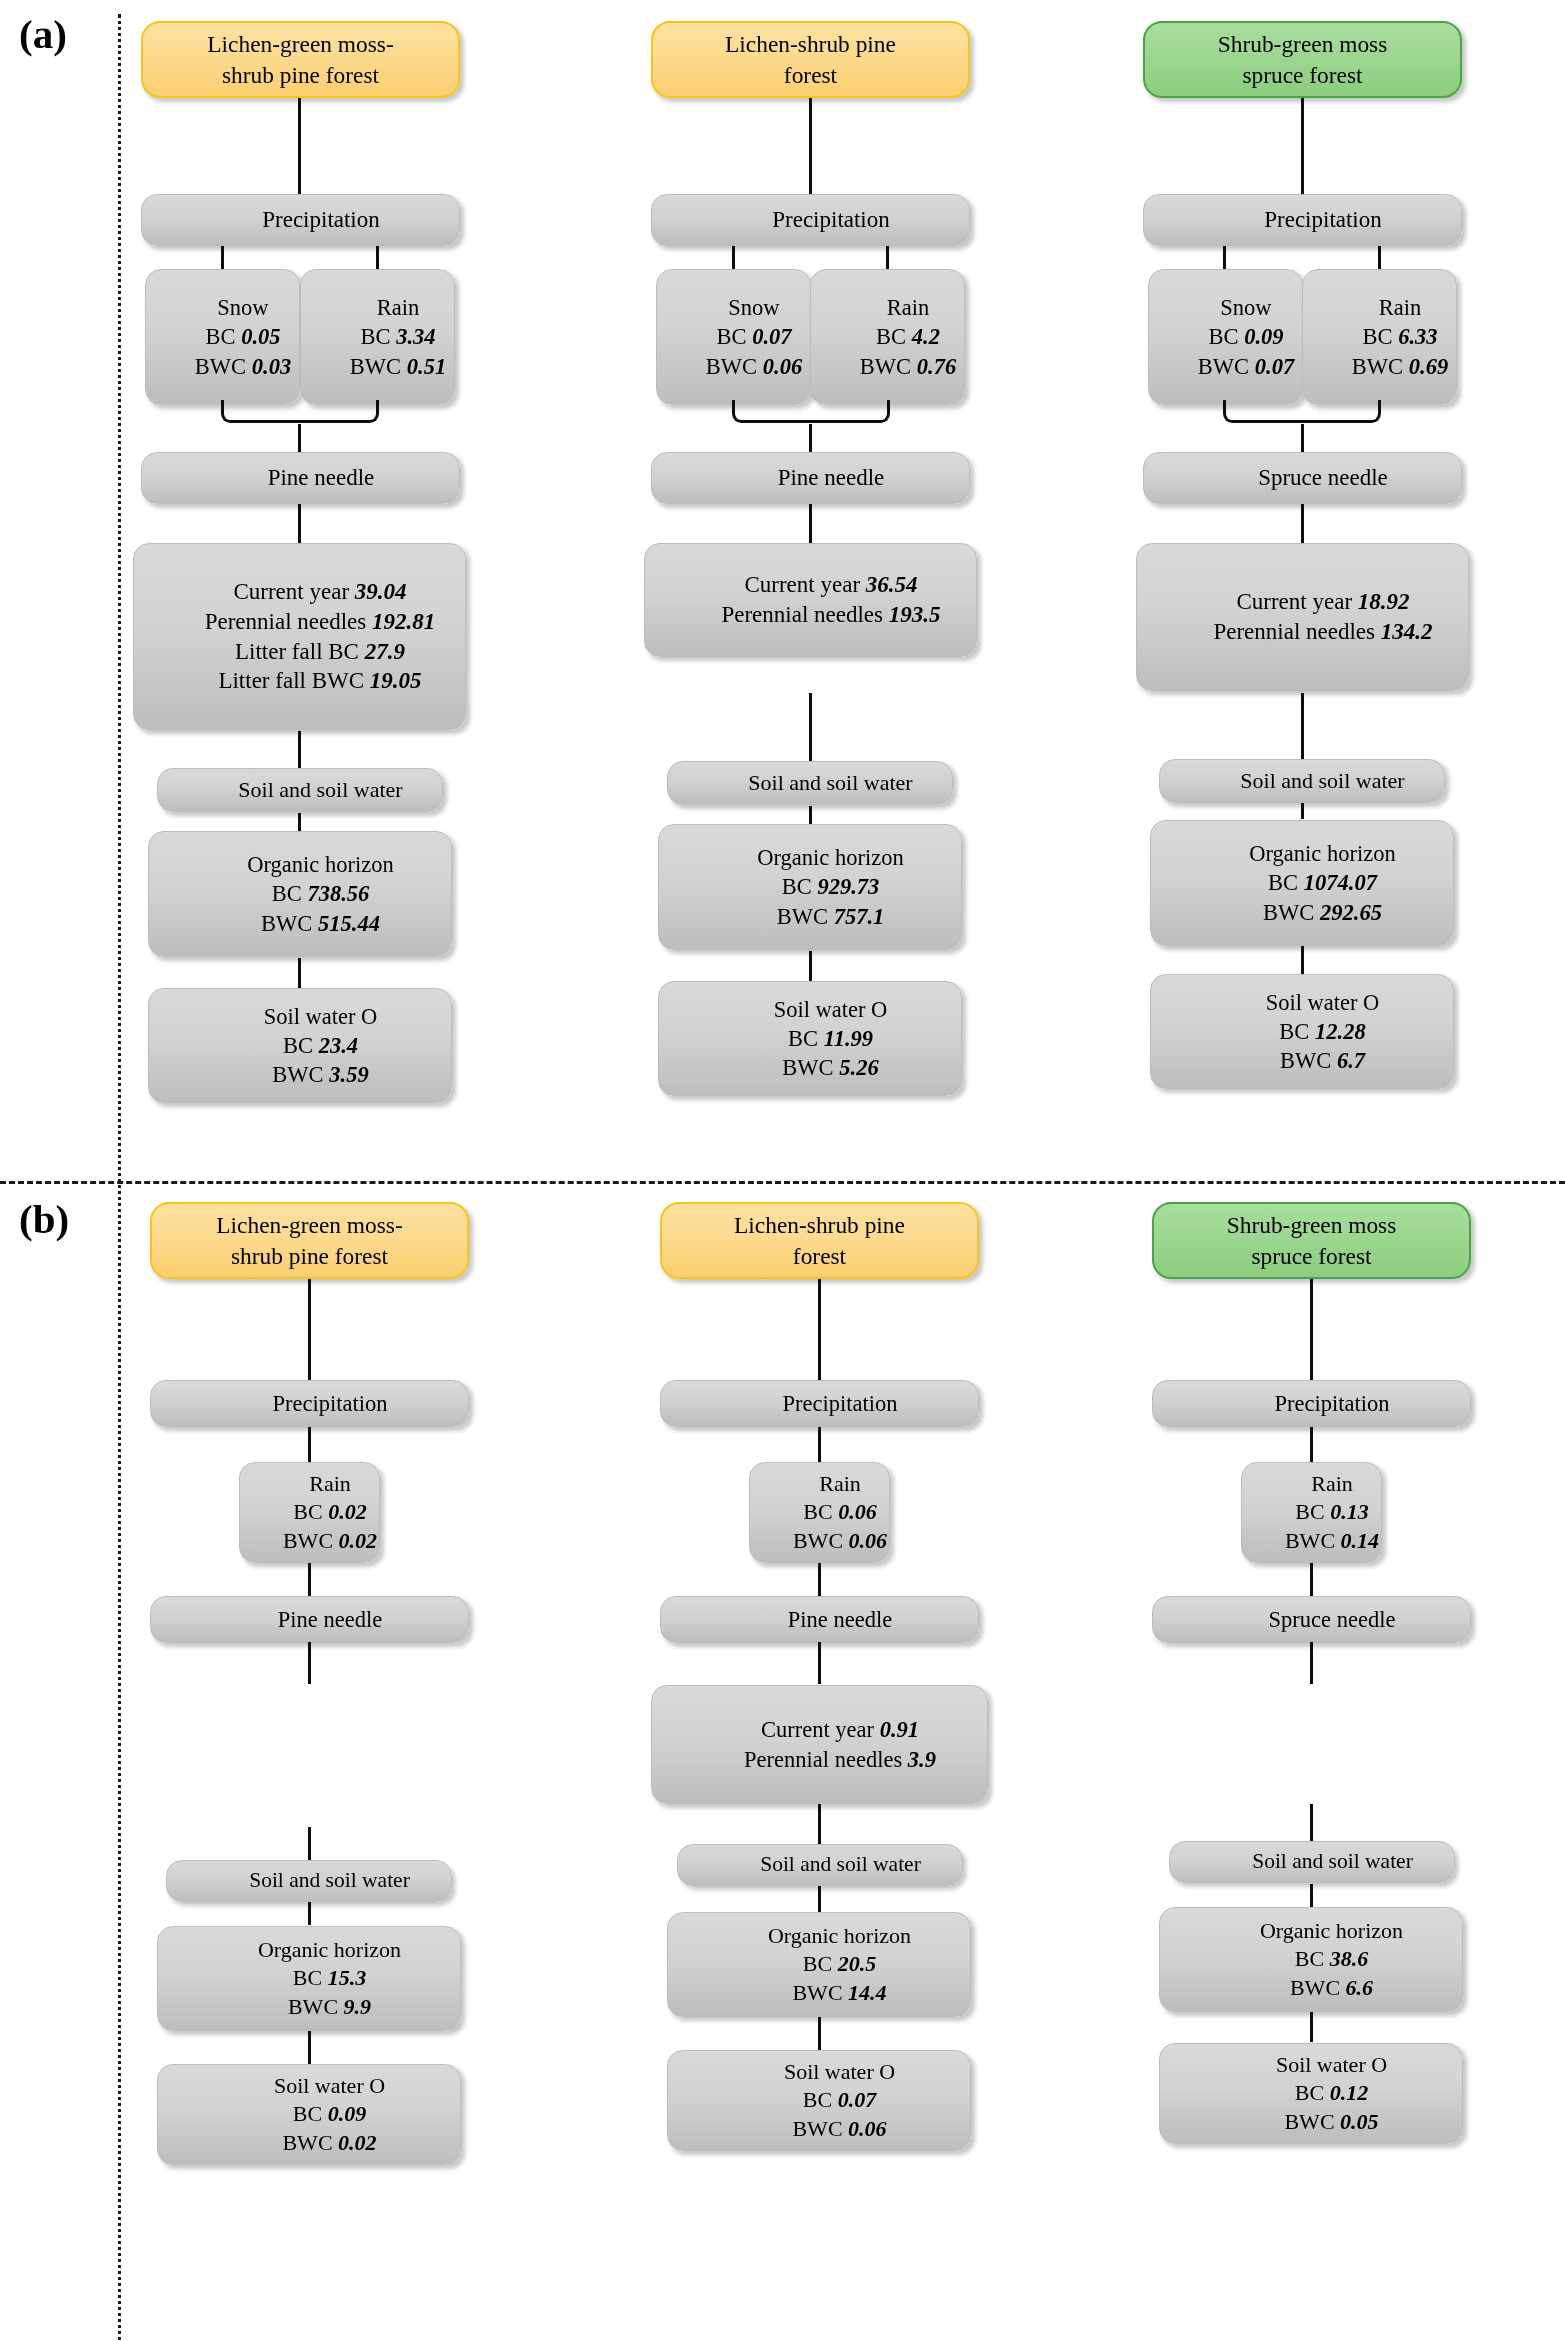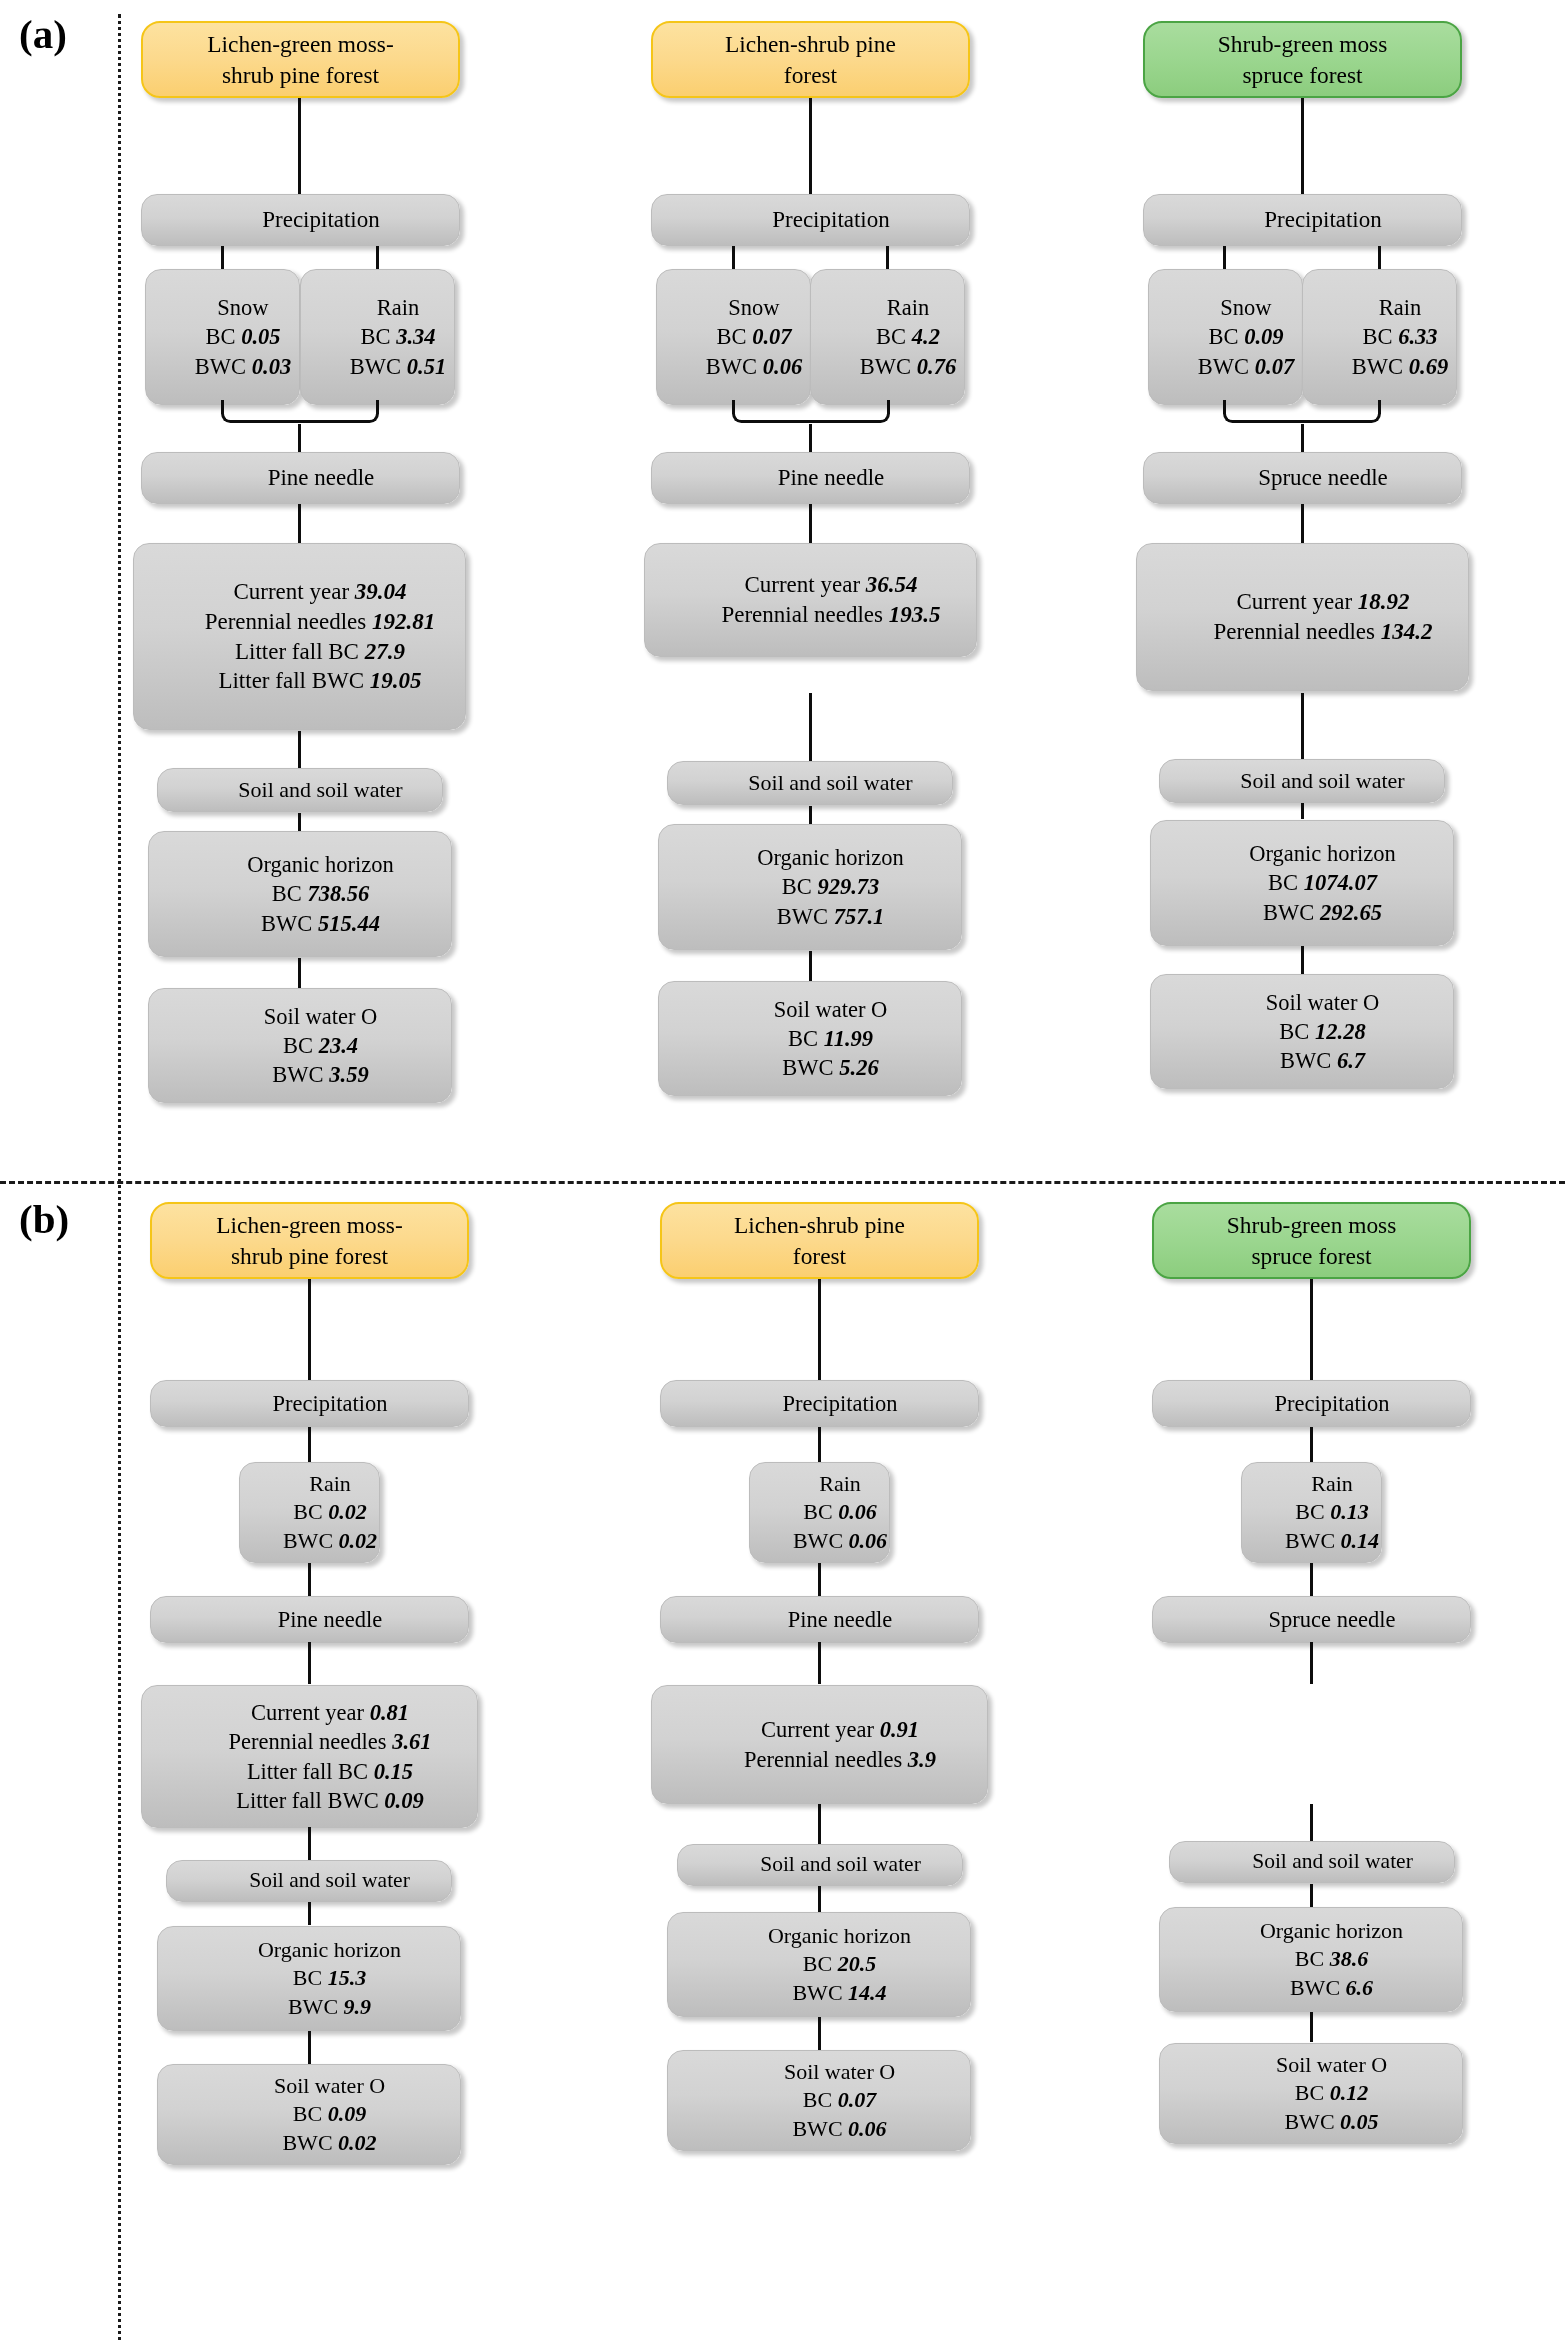--- a/index.html
+++ b/index.html
@@ -264,26 +264,20 @@
       <div class="node gray" style="left: 239px; top: 281px; width: 141px; height: 101px; font-size: 22px;">
         <div class="ln"><span>Rain</span></div>
         <div class="ln"><span>BC</span> <span class="val">0.02</span></div>
         <div class="ln"><span>BWC</span> <span class="val">0.02</span></div>
       </div>
       <div class="conn" style="left: 308px; top: 382px; height: 33px;"></div>
       <div class="node gray" style="left: 150px; top: 415px; width: 319px; height: 47px; font-size: 22.5px;">
         <div class="ln"><span>Pine needle</span></div>
       </div>
       <div class="conn" style="left: 308px; top: 461px; height: 42px;"></div>
-      <div class="node gray" style="left: 141px; top: 504px; width: 337px; height: 143px; font-size: 22.5px;">
-        <div class="ln"><span>Current year</span> <span class="val">0.81</span></div>
-        <div class="ln"><span>Perennial needles</span> <span class="val">3.61</span></div>
-        <div class="ln"><span>Litter fall BC</span> <span class="val">0.15</span></div>
-        <div class="ln"><span>Litter fall BWC</span> <span class="val">0.09</span></div>
-      </div>
       <div class="conn" style="left: 308px; top: 646px; height: 33px;"></div>
       <div class="node gray" style="left: 166px; top: 679px; width: 286px; height: 42px; font-size: 21.5px;">
         <div class="ln"><span>Soil and soil water</span></div>
       </div>
       <div class="conn" style="left: 308px; top: 721px; height: 23.4px;"></div>
       <div class="node gray" style="left: 157px; top: 745px; width: 304px; height: 105px; font-size: 22px;">
         <div class="ln"><span>Organic horizon</span></div>
         <div class="ln"><span>BC</span> <span class="val">15.3</span></div>
         <div class="ln"><span>BWC</span> <span class="val">9.9</span></div>
       </div>

